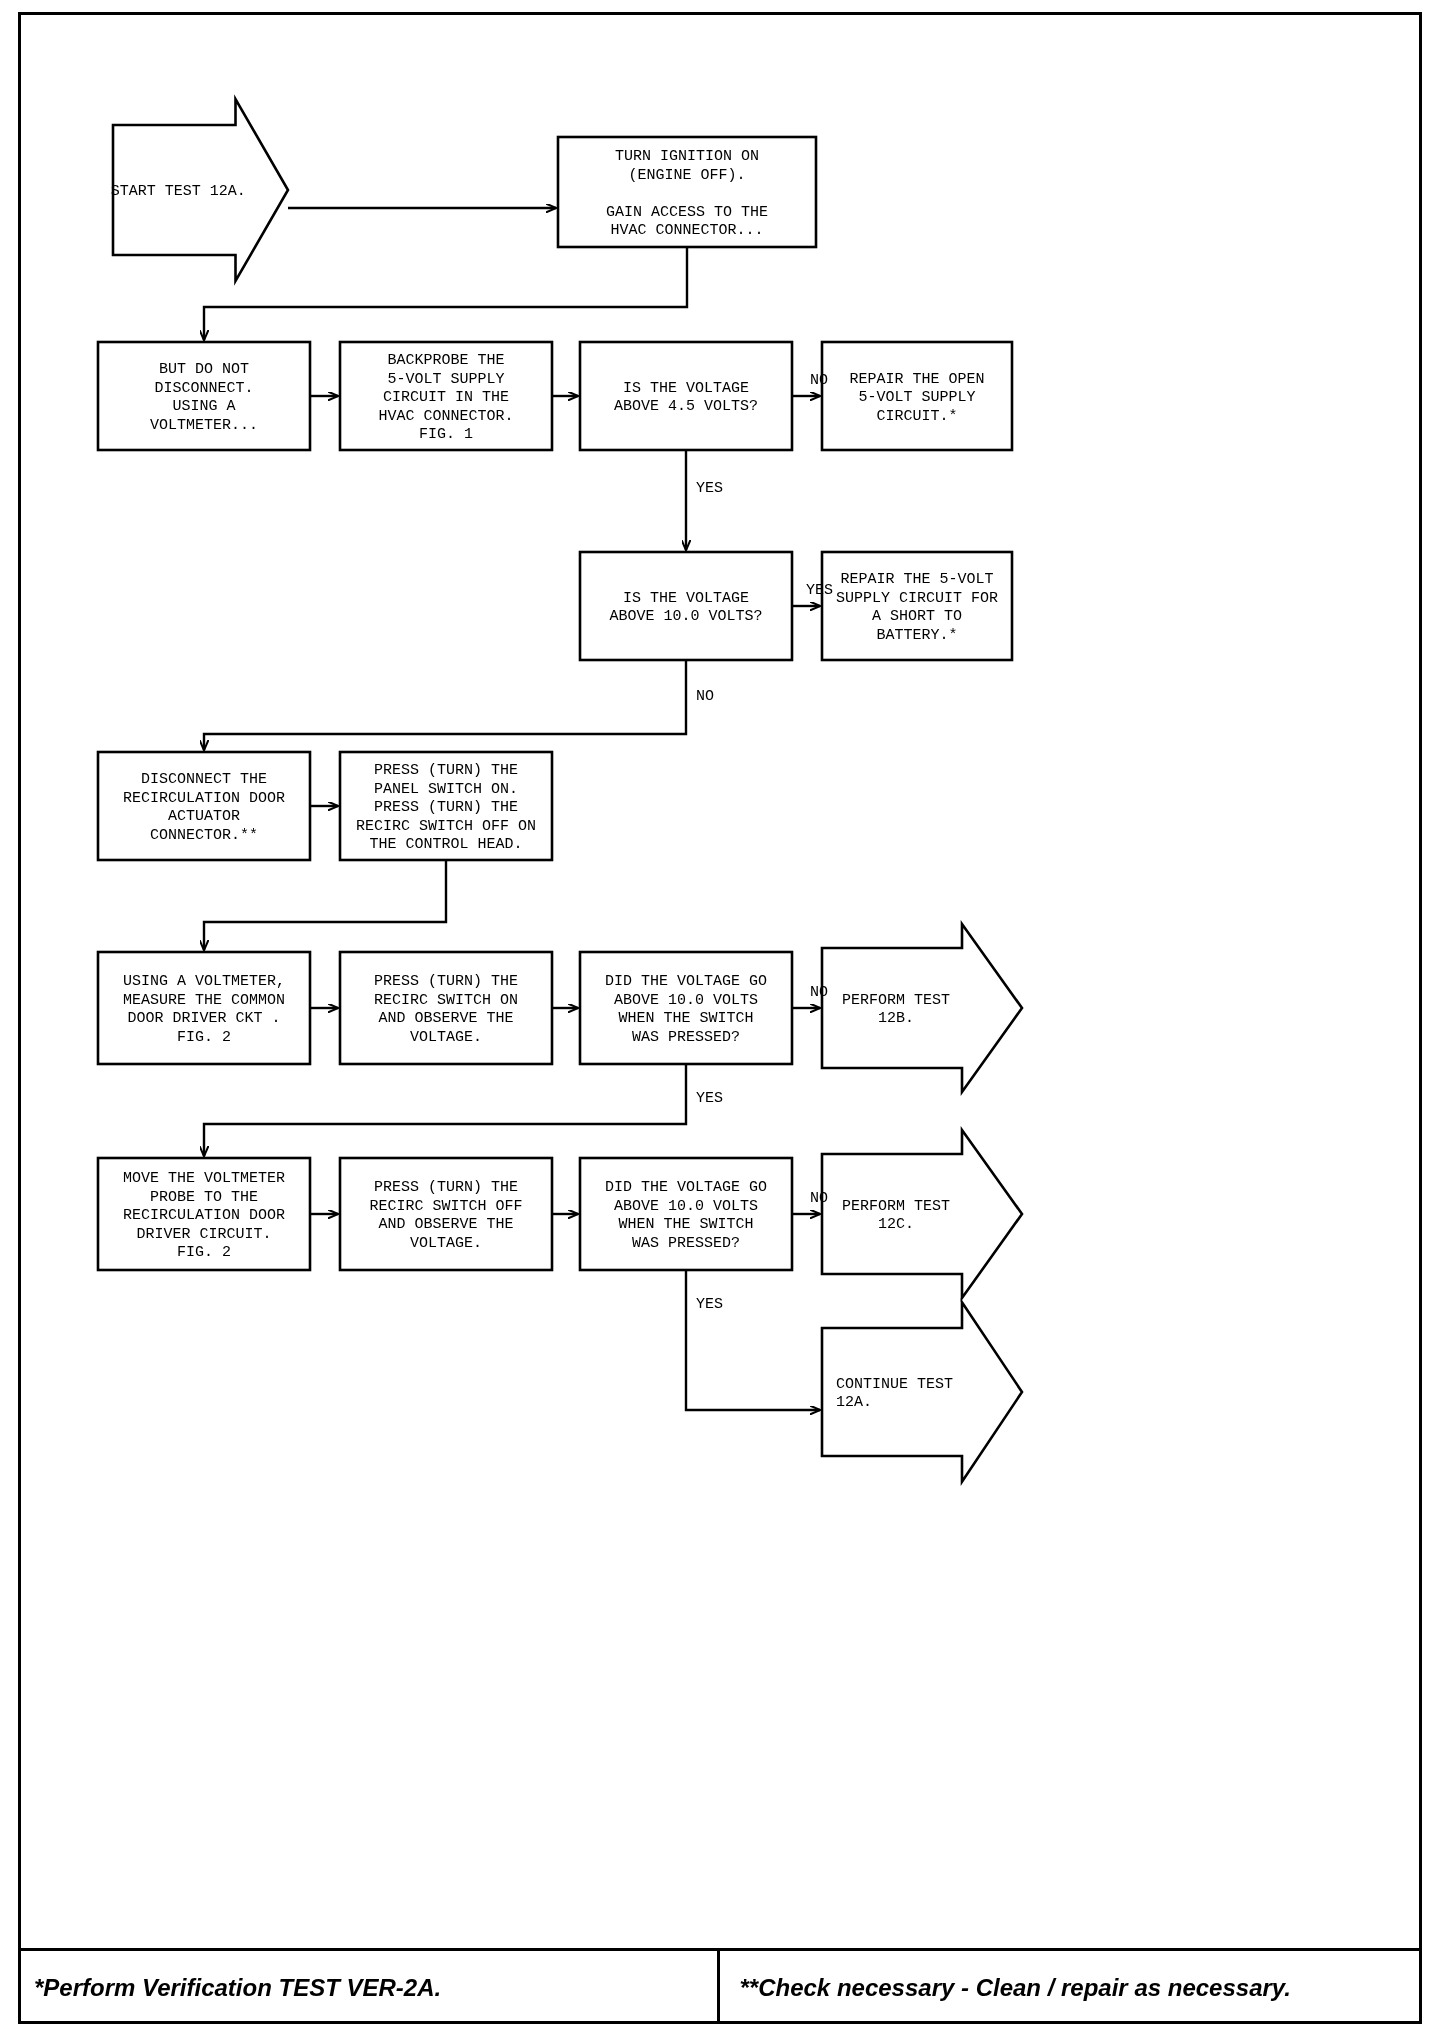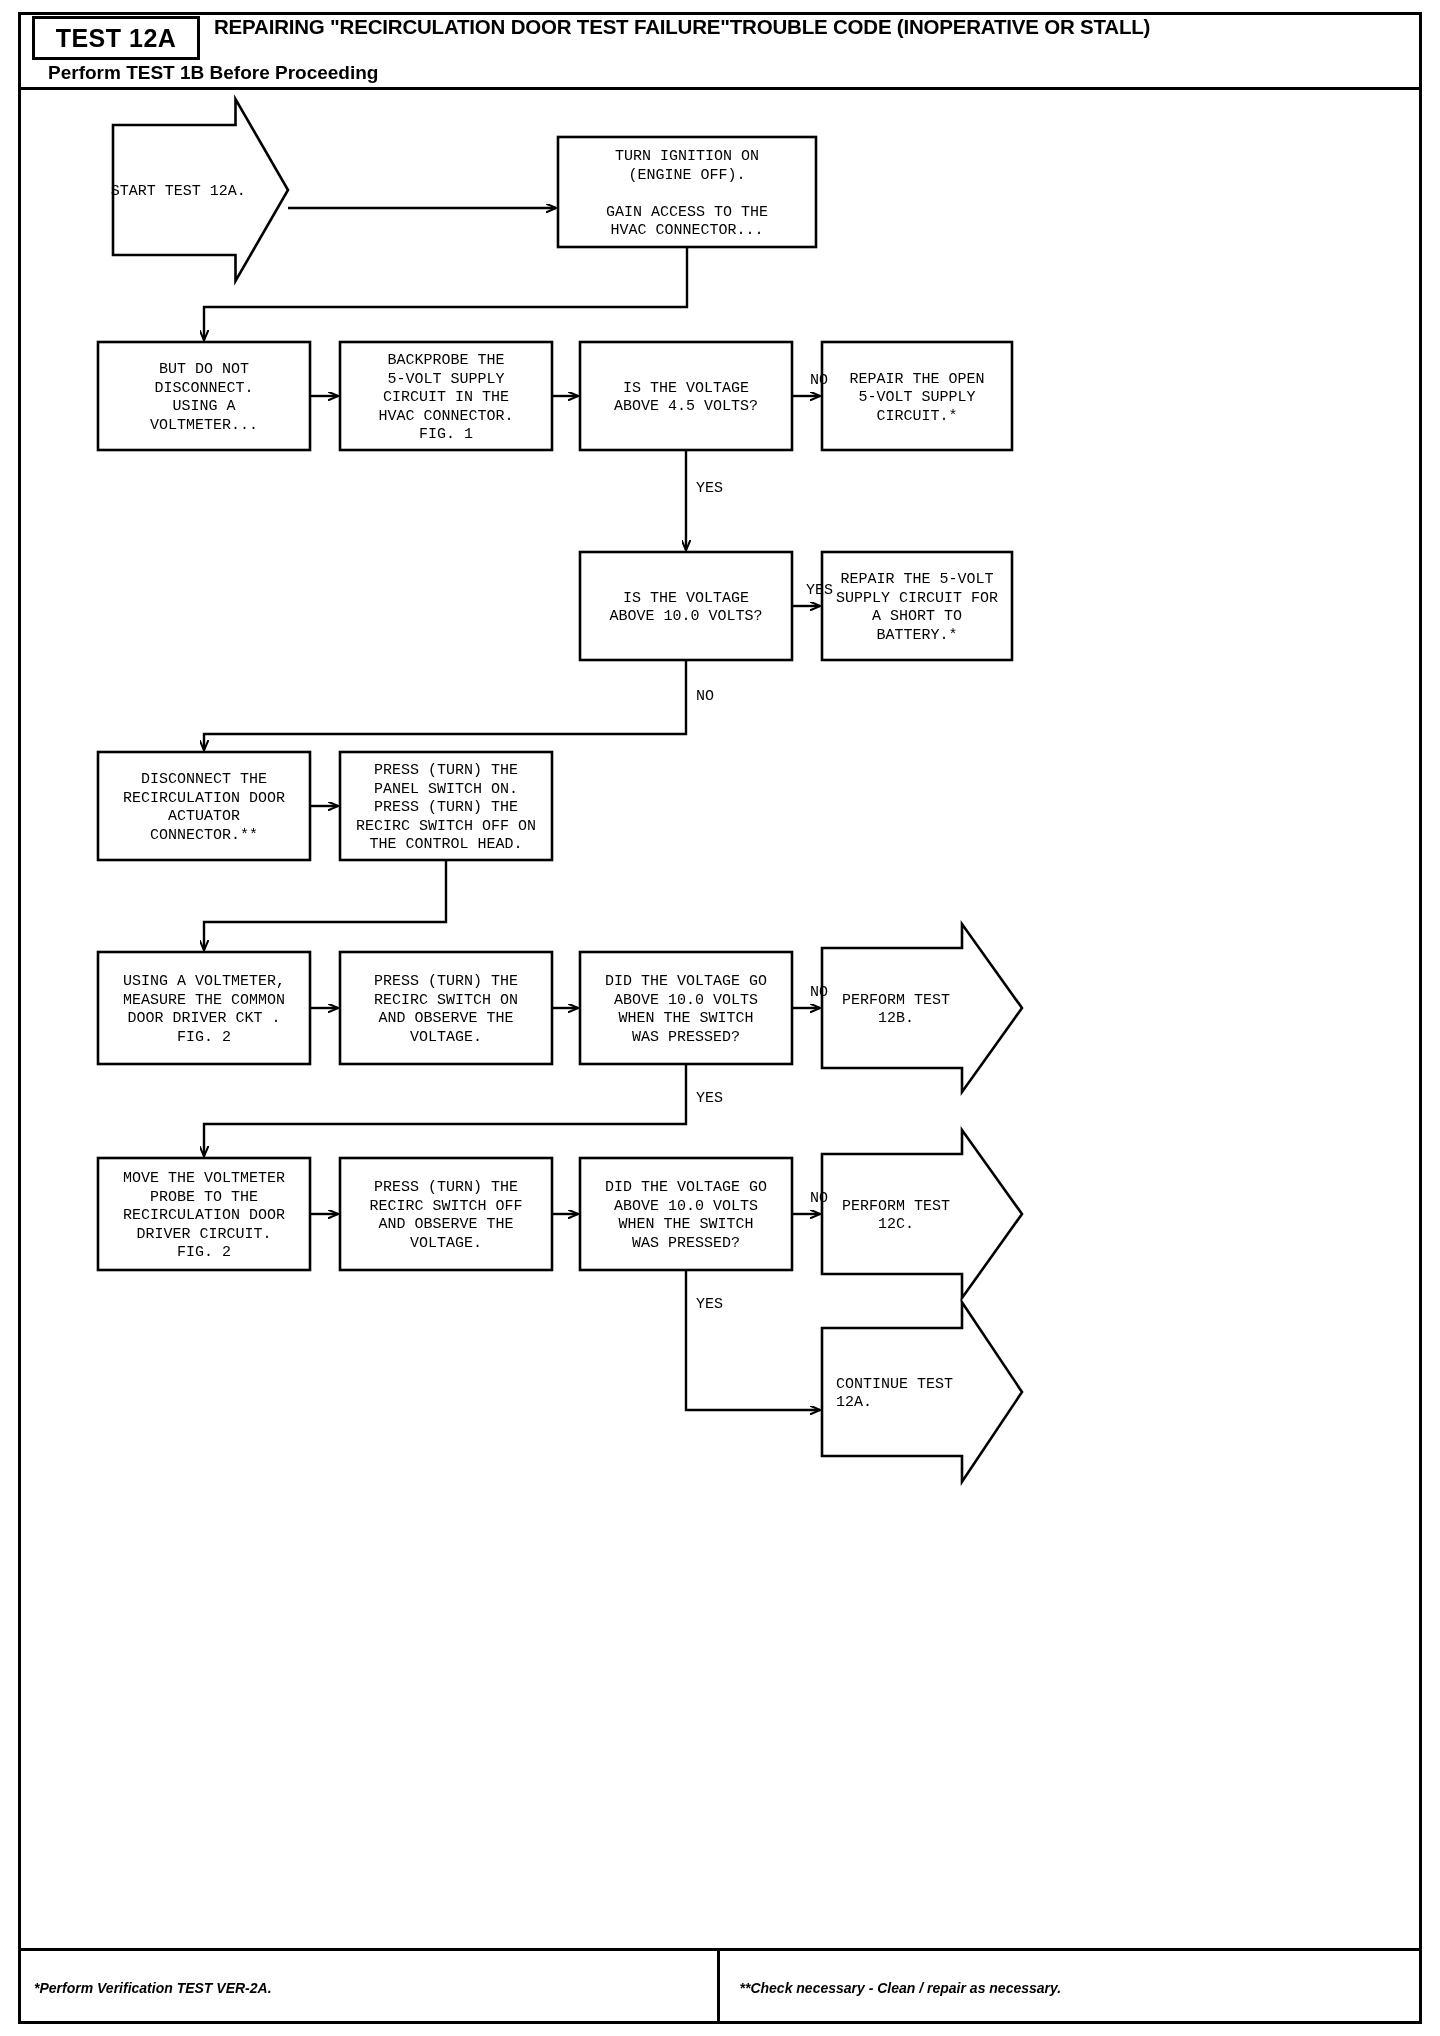--- a/index.html
+++ b/index.html
@@ -38,21 +38,21 @@
   }
 
   
   .footer{
     position:absolute;left:18px;top:1948px;width:1404px;height:76px;
     box-sizing:border-box;border-top:3px solid #000;
     display:flex;
   }
   .footer-cell{
     flex:1;display:flex;align-items:center;
-    font-weight:bold;font-style:italic;font-size:14px;
+    font-weight:bold;font-style:italic;font-size:24px;
     font-family:"Liberation Sans",sans-serif;
     padding-left:16px;box-sizing:border-box;
   }
   .footer-cell.second{border-left:3px solid #000;padding-left:20px;}
 
   
   #flow{position:absolute;left:18px;top:90px;width:1404px;height:1858px;}
   #flow svg{display:block;}
   .nodetext{
     font-family:"Liberation Mono",monospace;
@@ -68,27 +68,20 @@
   .shape{fill:#ffffff;stroke:#000000;stroke-width:2.6;}
   .link{stroke:#000000;stroke-width:2.4;fill:none;}
 </style>
 </head>
 <body>
 
 <div id="page">
 
   <div class="outer-frame"></div>
 
-  <div class="header">
-    <div class="hdr-testbox">
-      <span>TEST 12A</span>
-    </div>
-    <div class="hdr-title">REPAIRING "RECIRCULATION DOOR TEST FAILURE"TROUBLE CODE (INOPERATIVE OR STALL)</div>
-    <div class="hdr-sub">Perform TEST 1B Before Proceeding</div>
-  </div>
 
   <div id="flow">
     <svg id="flow-svg" width="1404" height="1858" viewBox="0 0 1404 1858" xmlns="http://www.w3.org/2000/svg">
       <defs>
         <marker id="ah" markerWidth="11" markerHeight="9" refX="10.2" refY="4.5" orient="auto" markerUnits="userSpaceOnUse">
           <path d="M0,0 L10.5,4.5 L0,9" fill="none" stroke="#000" stroke-width="2"></path>
         </marker>
       </defs>
       <g id="edge-layer">
           <path d="M270,118 L538,118" class="link" marker-end="url(#ah)"></path>

